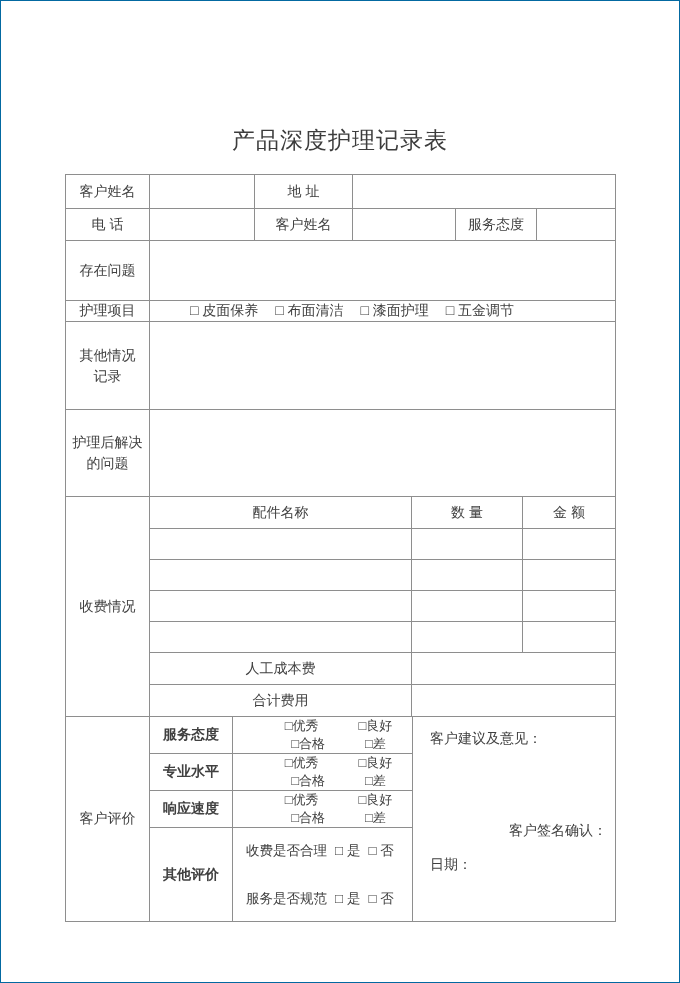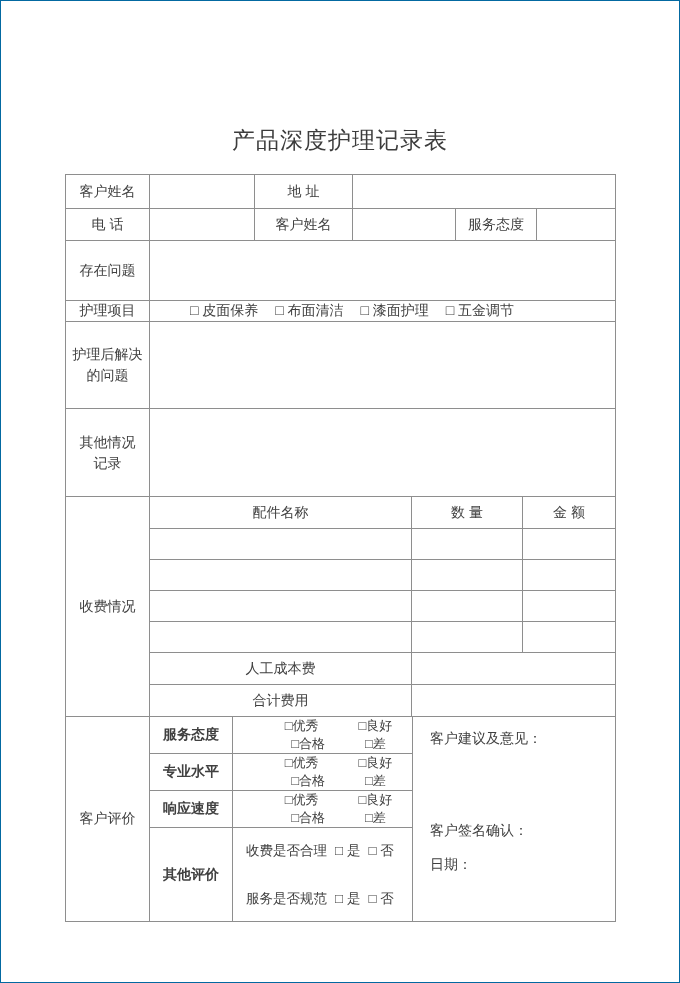--- a/index.html
+++ b/index.html
@@ -28,21 +28,21 @@
   .other-cell { height:93px; }
   .other-line {
     display:flex; justify-content:flex-start; align-items:center;
     padding:0 10px 0 13px; font-size:13.5px;
   }
   .other-line + .other-line { margin-top:30px; }
   .yn { white-space:nowrap; }
   .yn span { margin-left:8px; }
   .right-cell { text-align:left; vertical-align:top; }
   .right-inner { padding:13px 8px 0 17px; line-height:16px; font-size:14px; }
-  .sig-line { margin-top:76px; }
+  .sig-line { margin-top:76px;text-align:right; }
   .date-line { margin-top:18px; }
 </style>
 </head>
 <body>
 
 <div class="page">
   <h1 class="title">产品深度护理记录表</h1>
 
   <div class="form-wrap">
 
@@ -85,28 +85,28 @@
       </tr>
       <tr style="height:21px">
         <td>护理项目</td>
         <td class="opts-left">
           <span class="opt">□ 皮面保养</span>
           <span class="opt">□ 布面清洁</span>
           <span class="opt">□ 漆面护理</span>
           <span class="opt">□ 五金调节</span>
         </td>
       </tr>
+      <tr style="height:88px">
+        <td class="pre">其他情况
+记录</td>
+        <td></td>
+      </tr>
       <tr style="height:87px">
         <td class="pre">护理后解决
 的问题</td>
-        <td></td>
-      </tr>
-      <tr style="height:88px">
-        <td class="pre">其他情况
-记录</td>
         <td></td>
       </tr>
     </tbody>
       </table>
 
     <table class="sec">
       <colgroup>
         <col style="width:84px">
           <col style="width:262px">
           <col style="width:111px">

